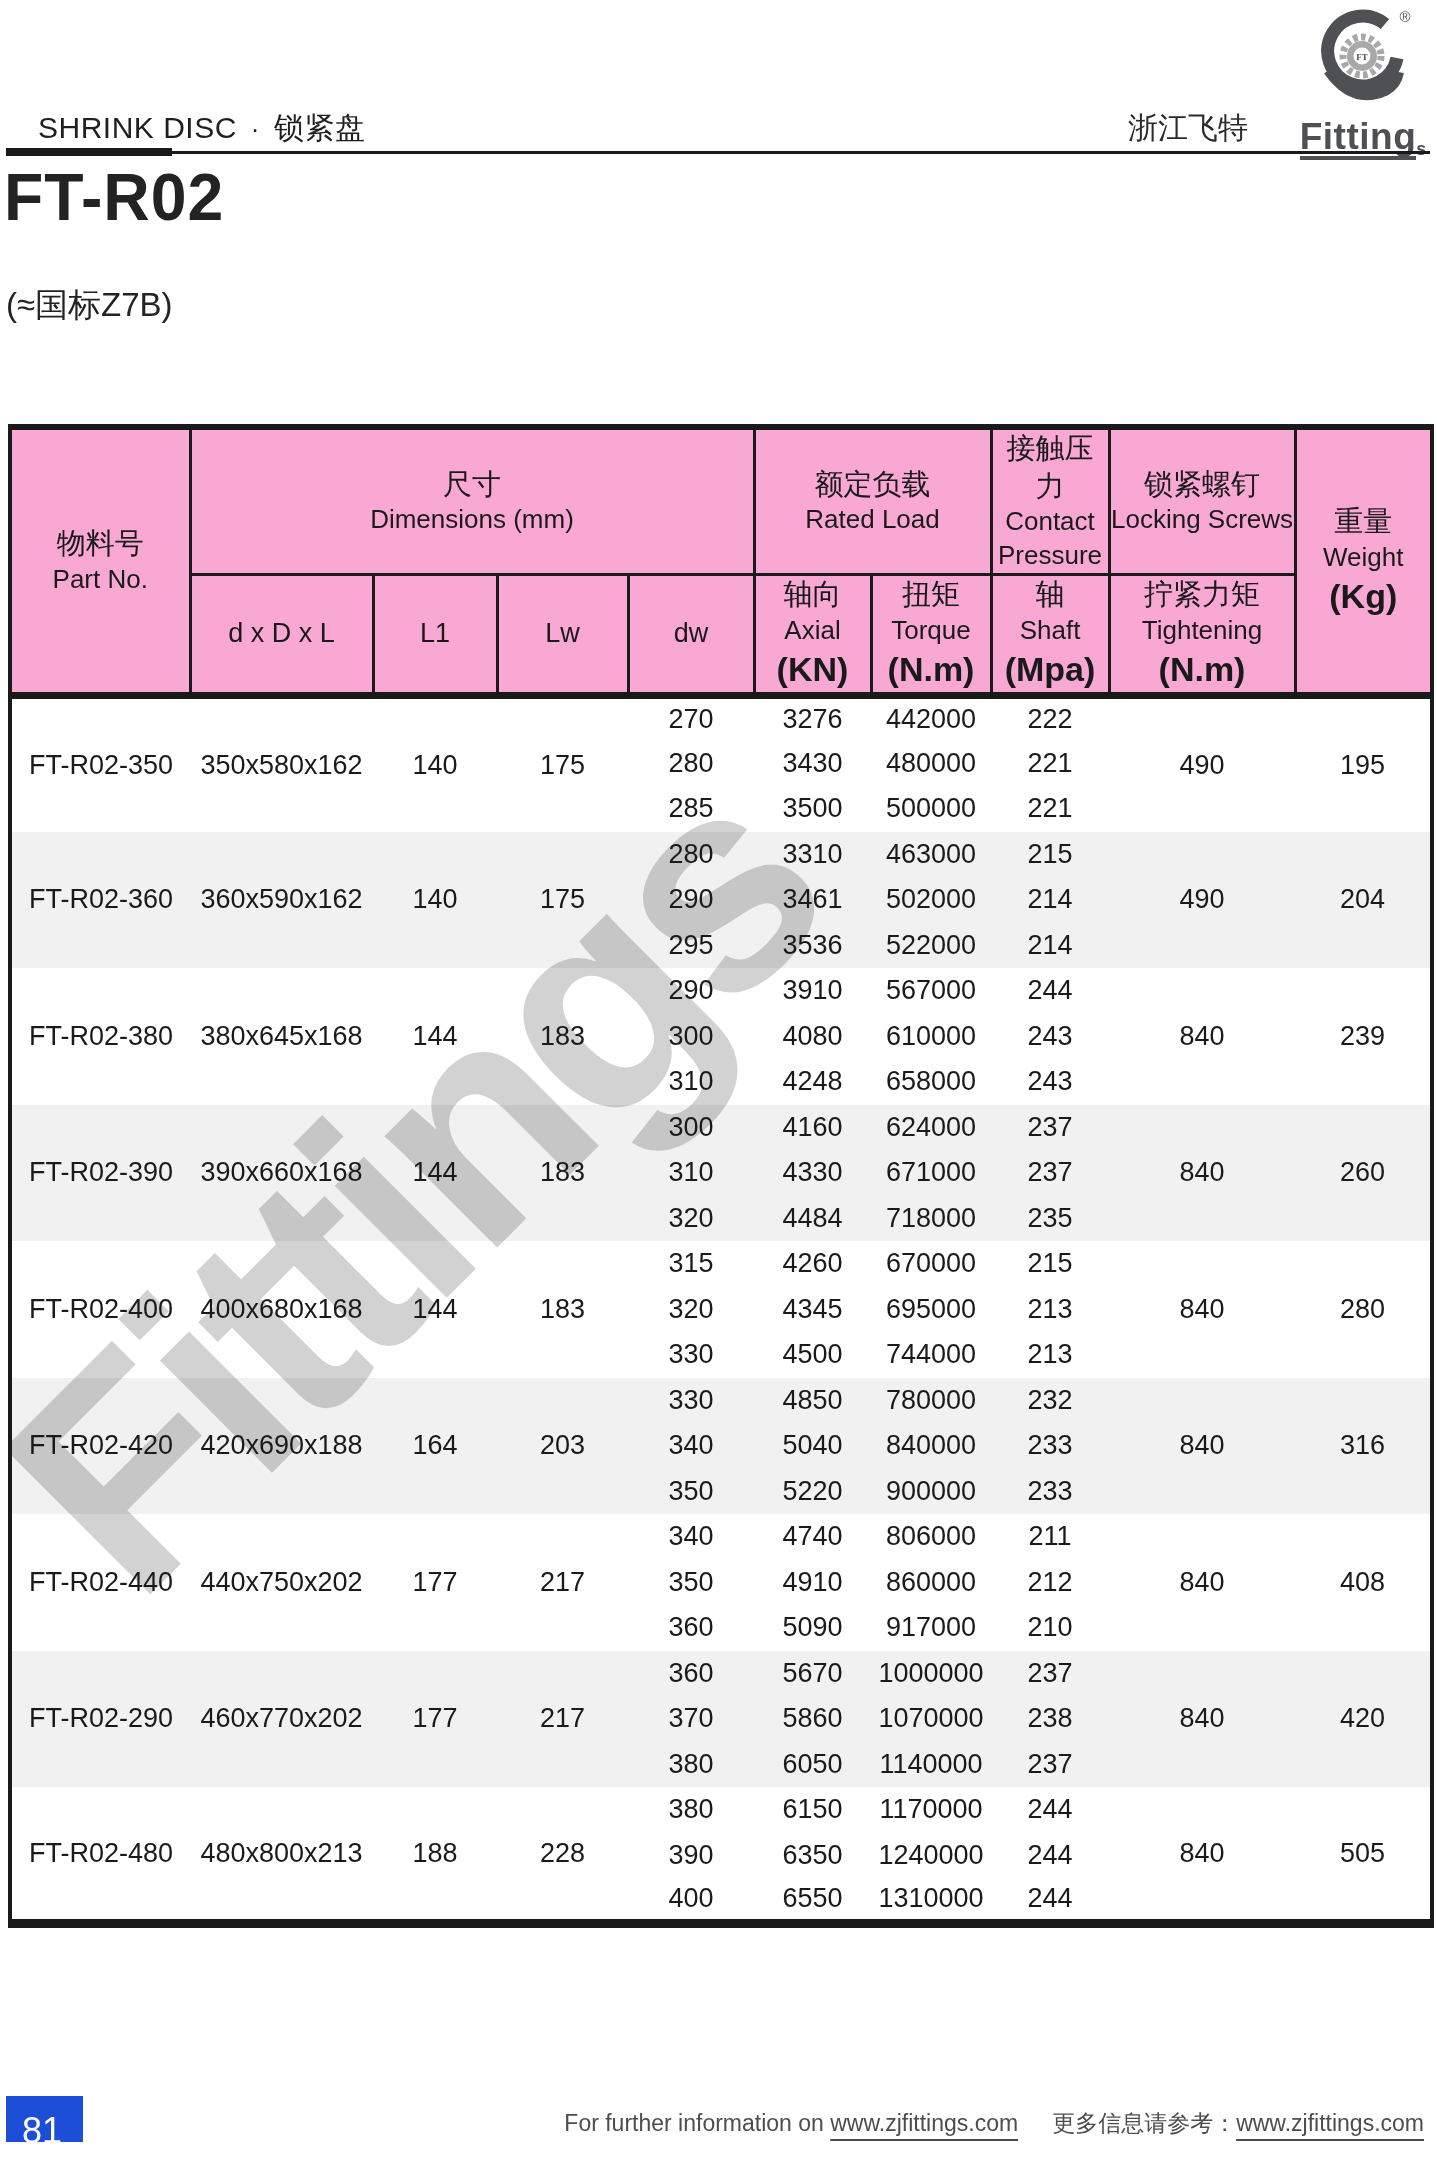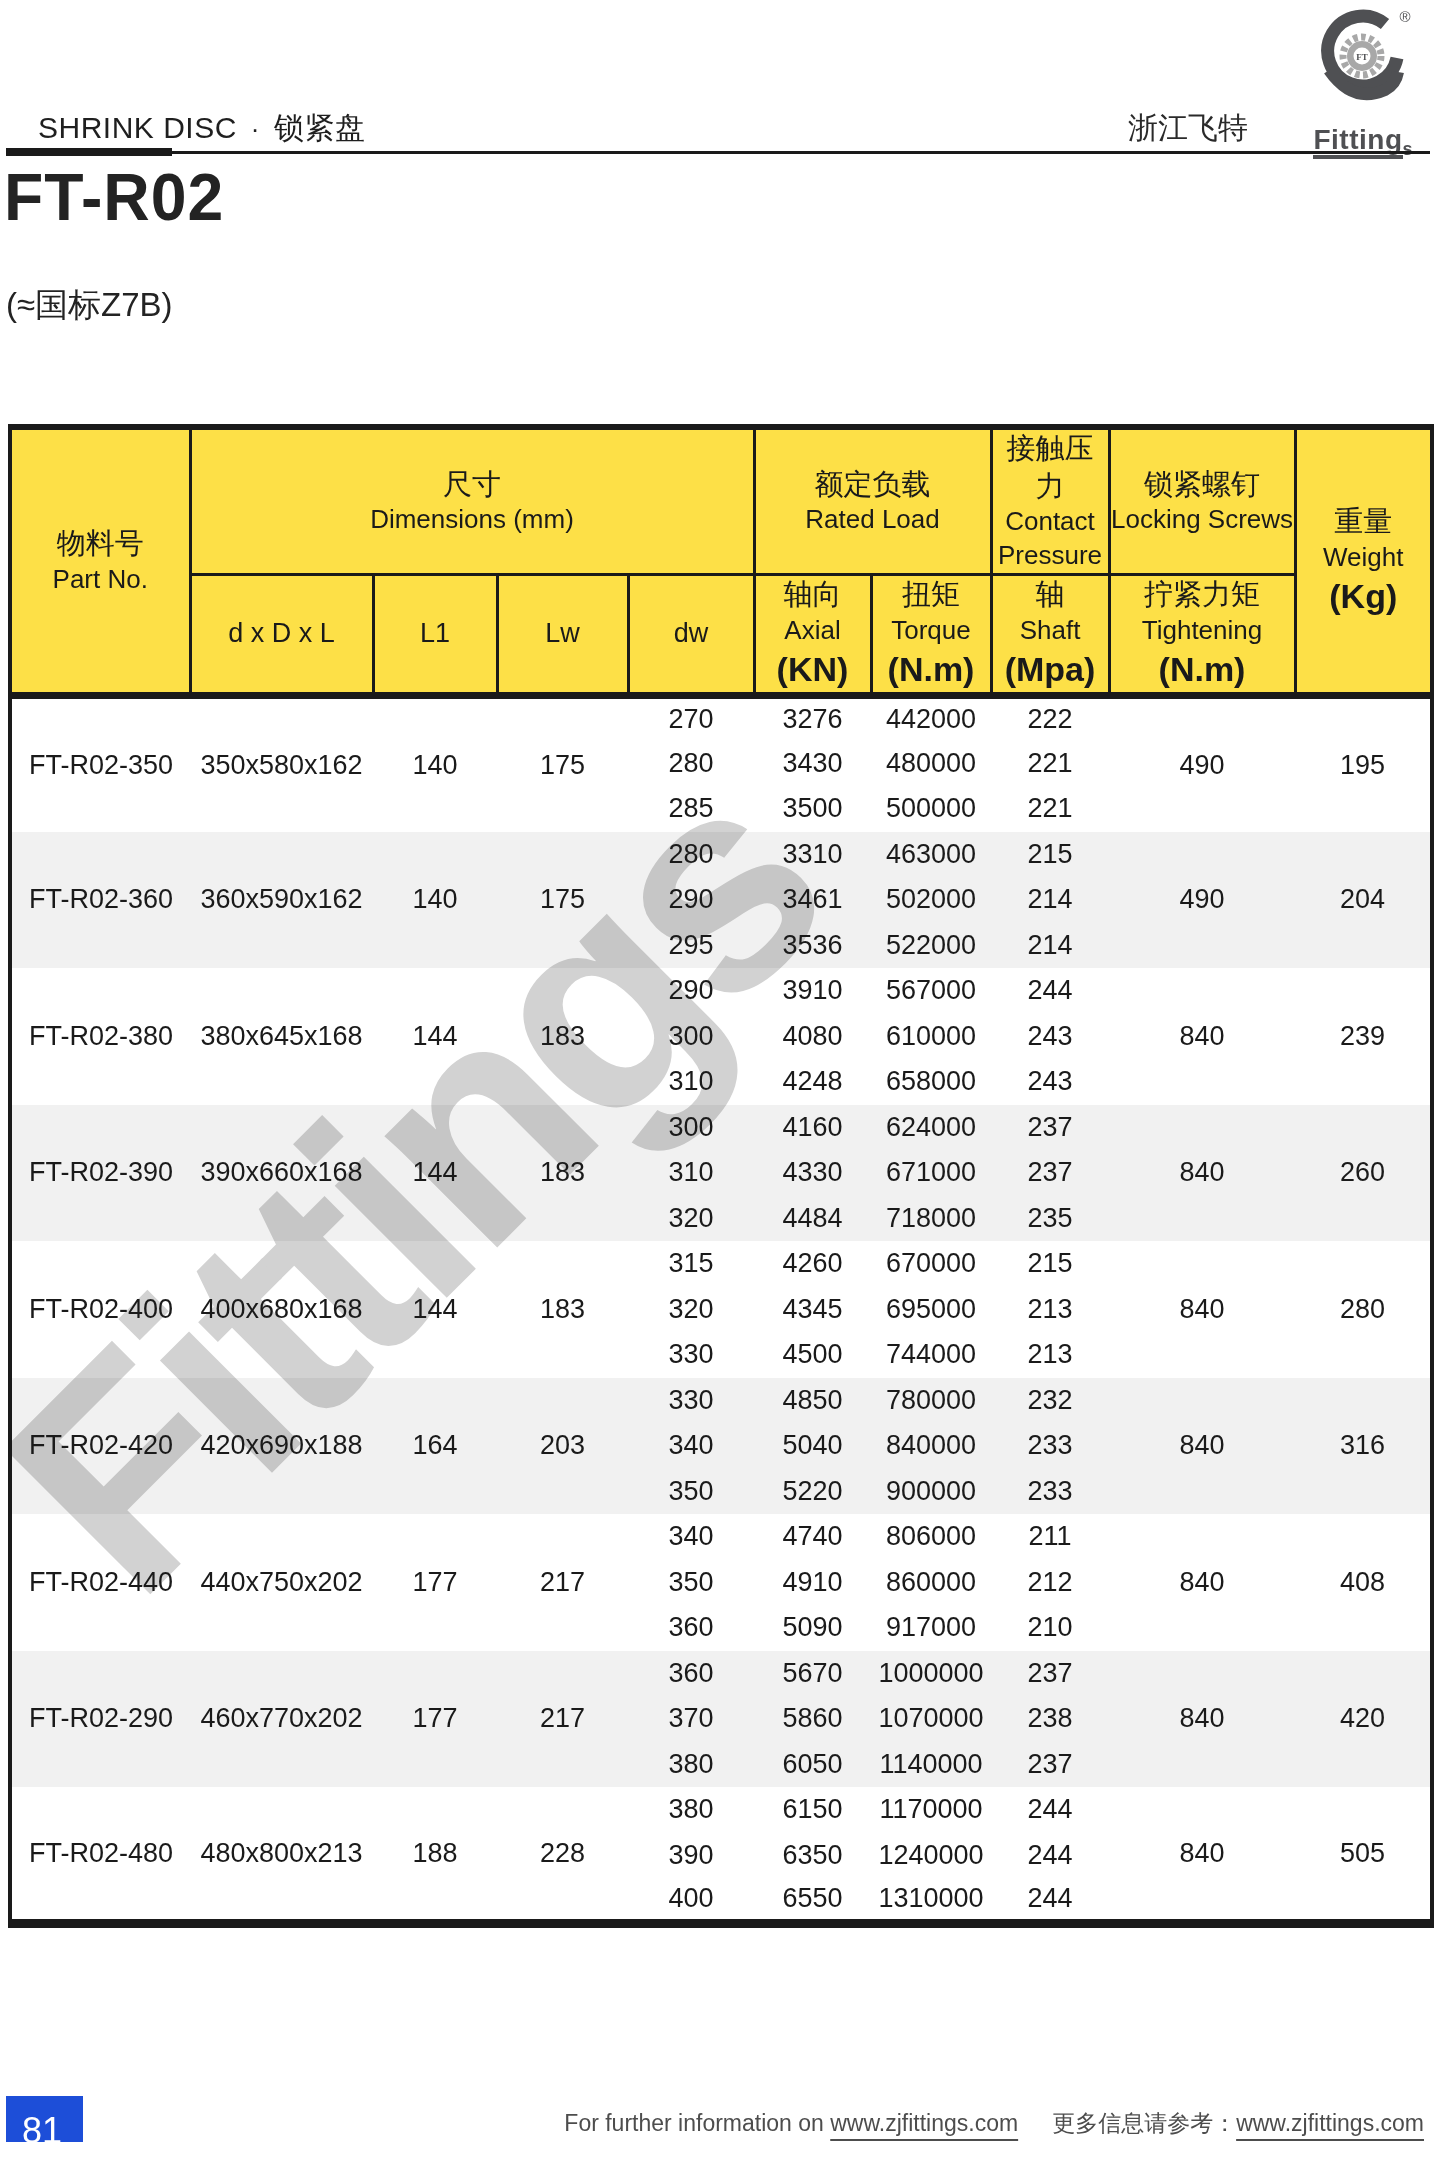--- a/index.html
+++ b/index.html
@@ -20,22 +20,22 @@
   }
   .topbar-left .dot{margin:0 14px;font-size:26px;}
   .brand-zh{
     position:absolute;left:1128px;top:108px;
     font-size:30px;color:#2a2a2a;white-space:nowrap;
   }
   
   .logo{position:absolute;left:1293px;top:8px;width:140px;text-align:center;}
   .logo svg{display:block;margin:0 auto;}
   .logo-text{
-    display:inline-block;margin-top:14px;
-    font-size:28px;font-weight:bold;color:#4f5053;
+    display:inline-block;margin-top:6px;
+    font-size:37px;font-weight:bold;color:#4f5053;
     border-bottom:4px solid #4f5053;
     letter-spacing:0.5px;line-height:1.0;padding-bottom:1px;
   }
   .logo-text-s{
     display:inline-block;font-size:18px;font-weight:bold;color:#4f5053;
     vertical-align:-6px;
   }
   
   .rule-thin{position:absolute;left:8px;top:151px;width:1422px;height:3px;background:#1a1a1a;}
   .rule-thick{position:absolute;left:6px;top:148px;width:166px;height:8px;background:#1a1a1a;}
@@ -67,21 +67,21 @@
     border-collapse:collapse;table-layout:fixed;
     width:1422px;
     border-top:6px solid #1a1a1a;
     border-left:4px solid #1a1a1a;
     border-right:4px solid #1a1a1a;
     border-bottom:9px solid #1a1a1a;
     background:transparent;
     font-size:27px;color:#1a1a1a;
   }
   .spec-table thead th{
-    background:#fde047;border:3px solid #1a1a1a;
+    background:#f9a8d4;border:3px solid #1a1a1a;
     font-weight:normal;padding:0;line-height:1.3;
   }
   .spec-table thead tr.h1{height:96px;}
   .spec-table thead tr.h2{height:118px;}
   .spec-table thead th.hbot{border-bottom:7px solid #1a1a1a;}
   .spec-table .zh{font-size:29px;}
   .spec-table .en{font-size:26px;}
   .spec-table .un{font-size:34px;font-weight:bold;}
   .spec-table tbody tr{height:45.5px;}
   .spec-table tbody td{

